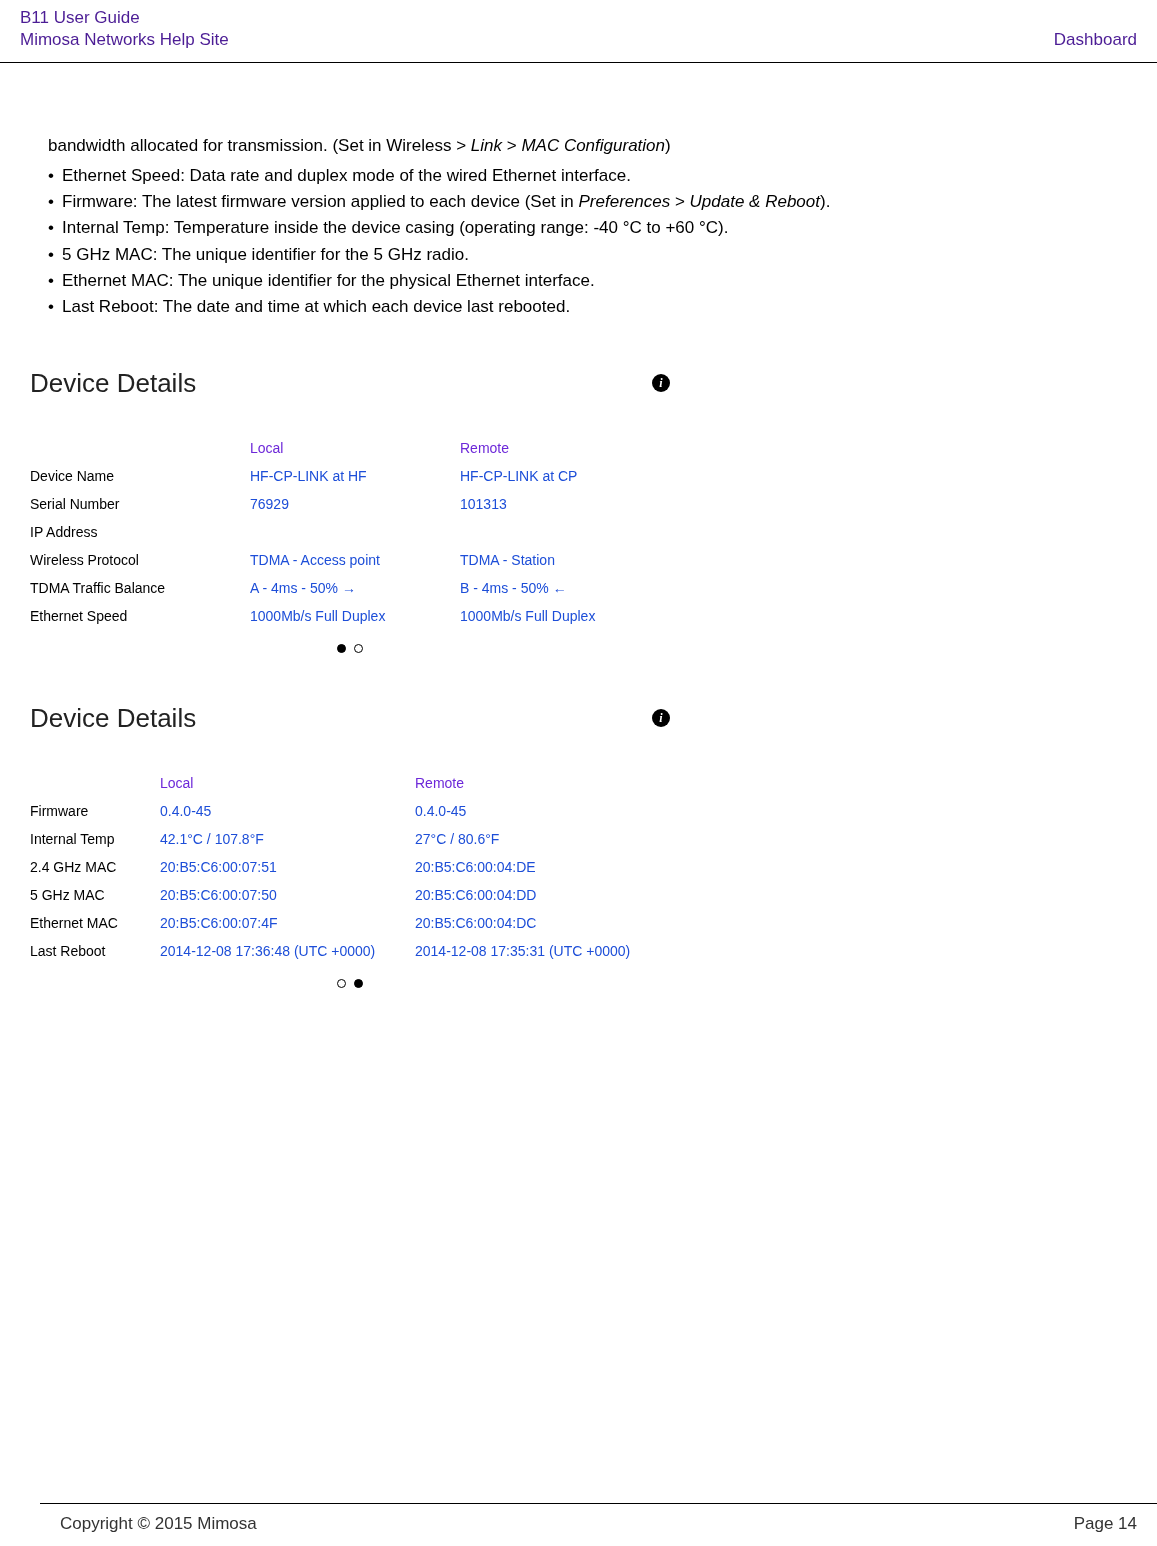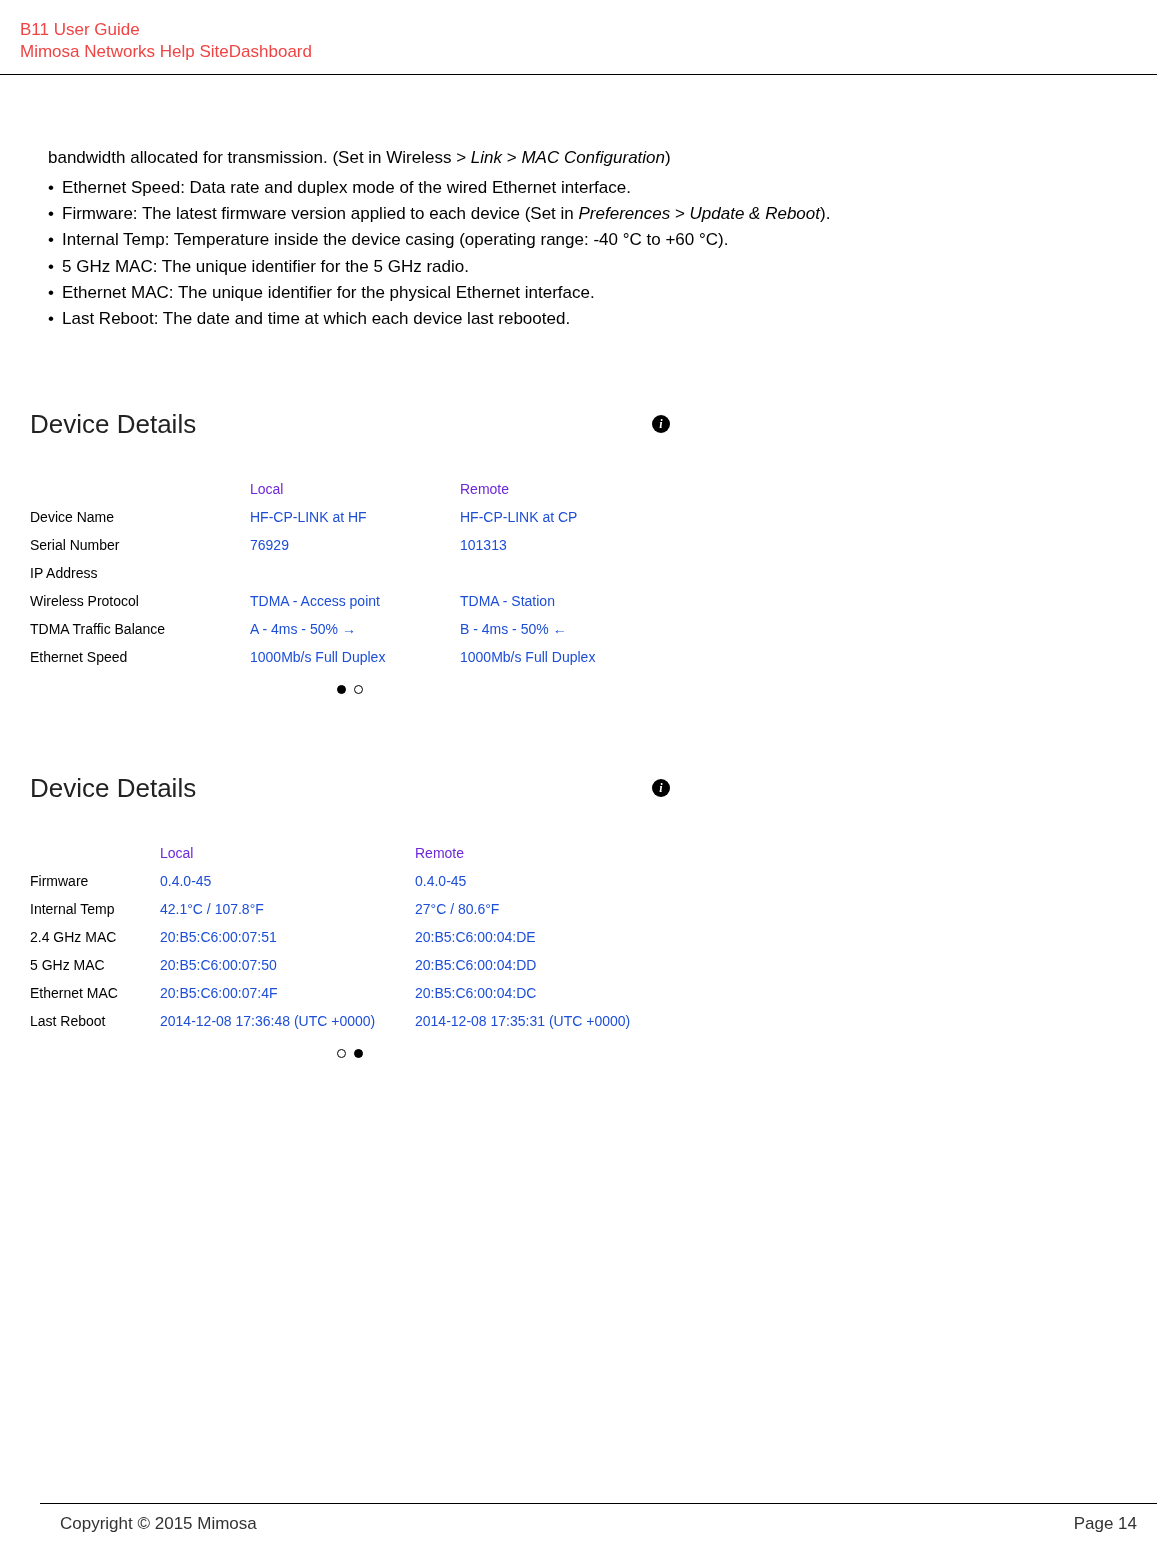--- a/index.html
+++ b/index.html
@@ -10,23 +10,24 @@
     body {
       font-family: Arial, Helvetica, sans-serif;
       background: #fff;
       color: #000;
       width: 1157px;
       height: 1546px;
       position: relative;
     }
     .page-header {
       display: flex;
-      padding: 20px 20px 12px 20px;
-      font-size: 17px;
-      color: #ef4444;
+      justify-content: space-between;
+      padding: 8px 20px 12px 20px;
+      font-size: 17px;
+      color: #4c1d95;
       border-bottom: 1px solid #000;
     }
     .page-header-left {
       display: flex;
       flex-direction: column;
       gap: 2px;
     }
     .page-header-right {
       display: flex;
       align-items: flex-end;
@@ -53,21 +54,21 @@
       position: relative;
       padding-left: 14px;
     }
     ul.bullet-list li::before {
       content: "•";
       position: absolute;
       left: 0;
       top: 0;
     }
     .panel {
-      margin-top: 76px;
+      margin-top: 47px;
       width: 640px;
       position: relative;
     }
     .panel-title-row {
       display: flex;
       justify-content: space-between;
       align-items: center;
       margin-bottom: 35px;
     }
     .panel-title {

